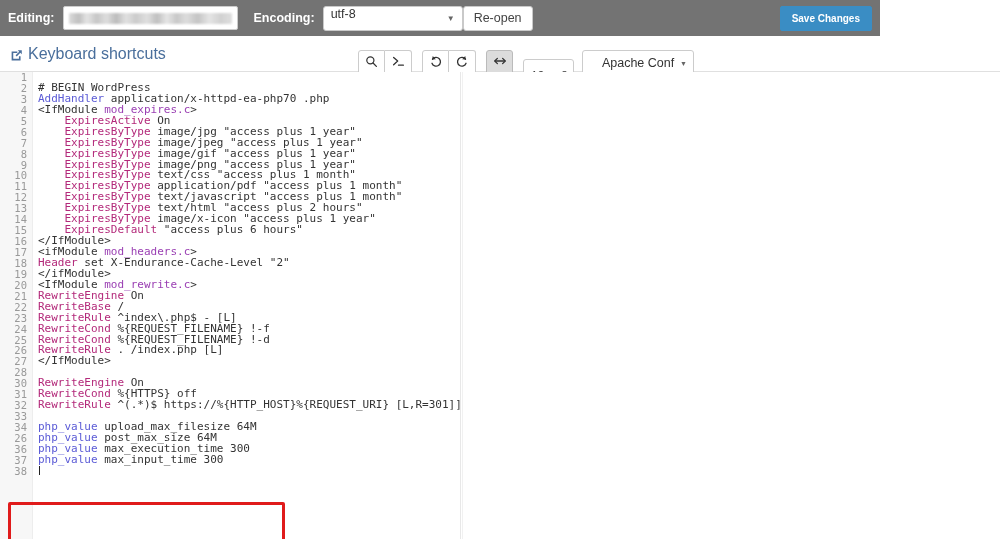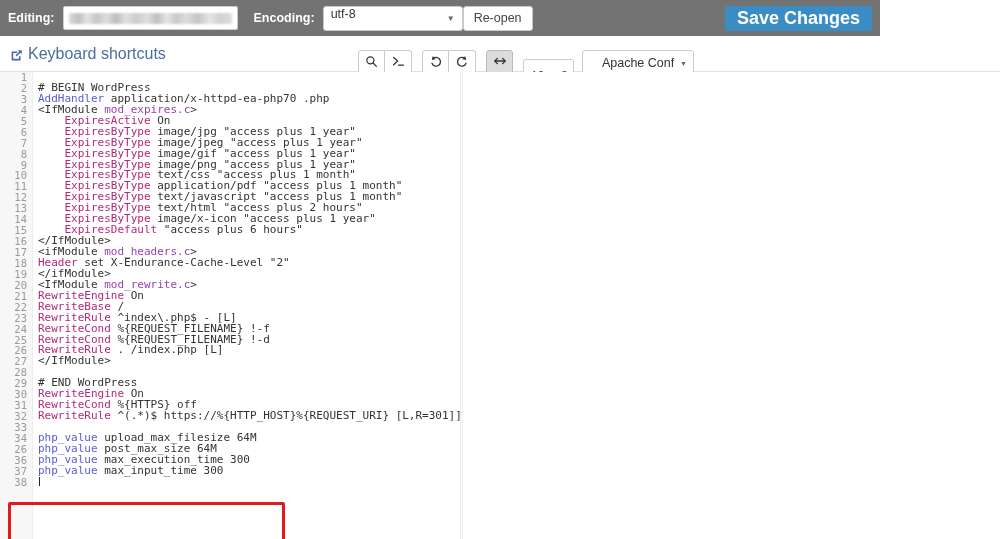--- a/index.html
+++ b/index.html
@@ -88,21 +88,21 @@
     margin-right: 4px;
     white-space: nowrap;
     cursor: pointer;
   }
   .btn-save {
     height: 25px;
     background: #3a8dc4;
     border: 1px solid #3a8dc4;
     border-radius: 2px;
     color: #ffffff;
-    font-size: 18px;
+    font-size: 10px;
     font-weight: bold;
     padding: 0 11px;
     display: flex; align-items: center;
     white-space: nowrap;
     cursor: pointer;
   }
 
   
   .toolbar2 {
     position: absolute; left: 0; top: 36px;
@@ -380,21 +380,20 @@
       <div class="crow"><span class="lnum">19</span><span class="ctext"><span class="t-tag">&lt;/ifModule&gt;</span></span></div>
       <div class="crow"><span class="lnum">20</span><span class="ctext"><span class="t-tag">&lt;IfModule </span><span class="t-module">mod_rewrite.c</span><span class="t-tag">&gt;</span></span></div>
       <div class="crow"><span class="lnum">21</span><span class="ctext"><span class="t-directive">RewriteEngine</span><span class="t-plain"> On</span></span></div>
       <div class="crow"><span class="lnum">22</span><span class="ctext"><span class="t-directive">RewriteBase</span><span class="t-plain"> /</span></span></div>
       <div class="crow"><span class="lnum">23</span><span class="ctext"><span class="t-directive">RewriteRule</span><span class="t-plain"> ^index\.php$ - [L]</span></span></div>
       <div class="crow"><span class="lnum">24</span><span class="ctext"><span class="t-directive">RewriteCond</span><span class="t-plain"> %{REQUEST_FILENAME} !-f</span></span></div>
       <div class="crow"><span class="lnum">25</span><span class="ctext"><span class="t-directive">RewriteCond</span><span class="t-plain"> %{REQUEST_FILENAME} !-d</span></span></div>
       <div class="crow"><span class="lnum">26</span><span class="ctext"><span class="t-directive">RewriteRule</span><span class="t-plain"> . /index.php [L]</span></span></div>
       <div class="crow"><span class="lnum">27</span><span class="ctext"><span class="t-tag">&lt;/IfModule&gt;</span></span></div>
       <div class="crow"><span class="lnum">28</span><span class="ctext"></span></div>
-      <div class="crow"><span class="lnum">29</span><span class="ctext"><span class="t-plain"># END WordPress</span></span></div>
       <div class="crow"><span class="lnum">30</span><span class="ctext"><span class="t-directive">RewriteEngine</span><span class="t-plain"> On</span></span></div>
       <div class="crow"><span class="lnum">31</span><span class="ctext"><span class="t-directive">RewriteCond</span><span class="t-plain"> %{HTTPS} off</span></span></div>
       <div class="crow"><span class="lnum">32</span><span class="ctext"><span class="t-directive">RewriteRule</span><span class="t-plain"> ^(.*)$ https://%{HTTP_HOST}%{REQUEST_URI} [L,R=301]]</span></span></div>
       <div class="crow"><span class="lnum">33</span><span class="ctext"></span></div>
       <div class="crow"><span class="lnum">34</span><span class="ctext"><span class="t-keyword">php_value</span><span class="t-plain"> upload_max_filesize 64M</span></span></div>
       <div class="crow"><span class="lnum">26</span><span class="ctext"><span class="t-keyword">php_value</span><span class="t-plain"> post_max_size 64M</span></span></div>
       <div class="crow"><span class="lnum">36</span><span class="ctext"><span class="t-keyword">php_value</span><span class="t-plain"> max_execution_time 300</span></span></div>
       <div class="crow"><span class="lnum">37</span><span class="ctext"><span class="t-keyword">php_value</span><span class="t-plain"> max_input_time 300</span></span></div>
       <div class="crow"><span class="lnum">38</span><span class="ctext"><span class="caret-bar"></span></span></div>
     </div>

